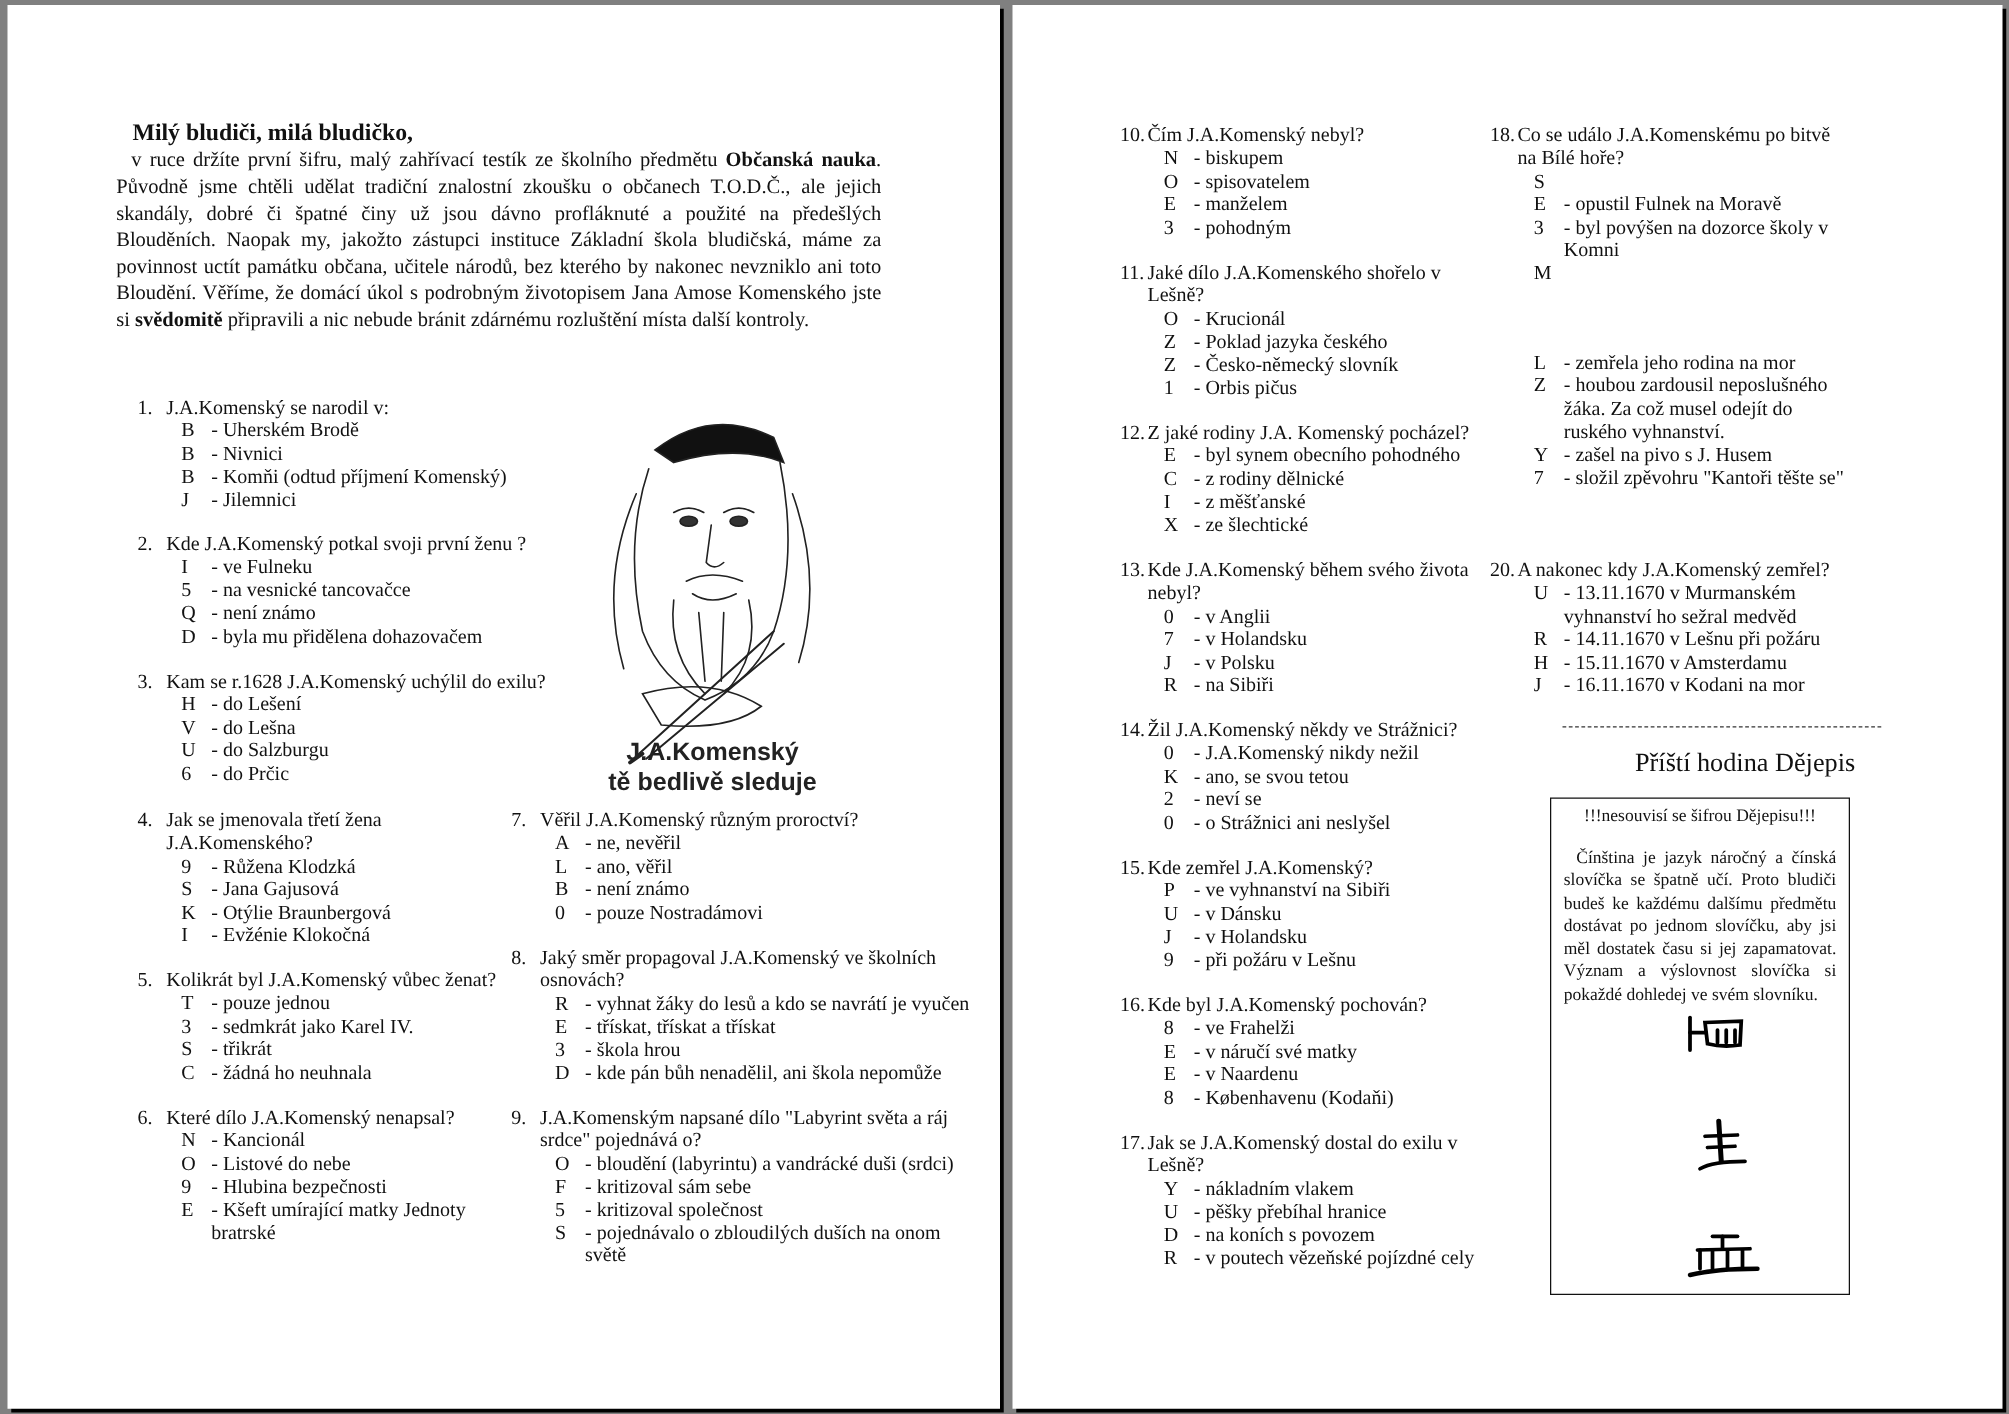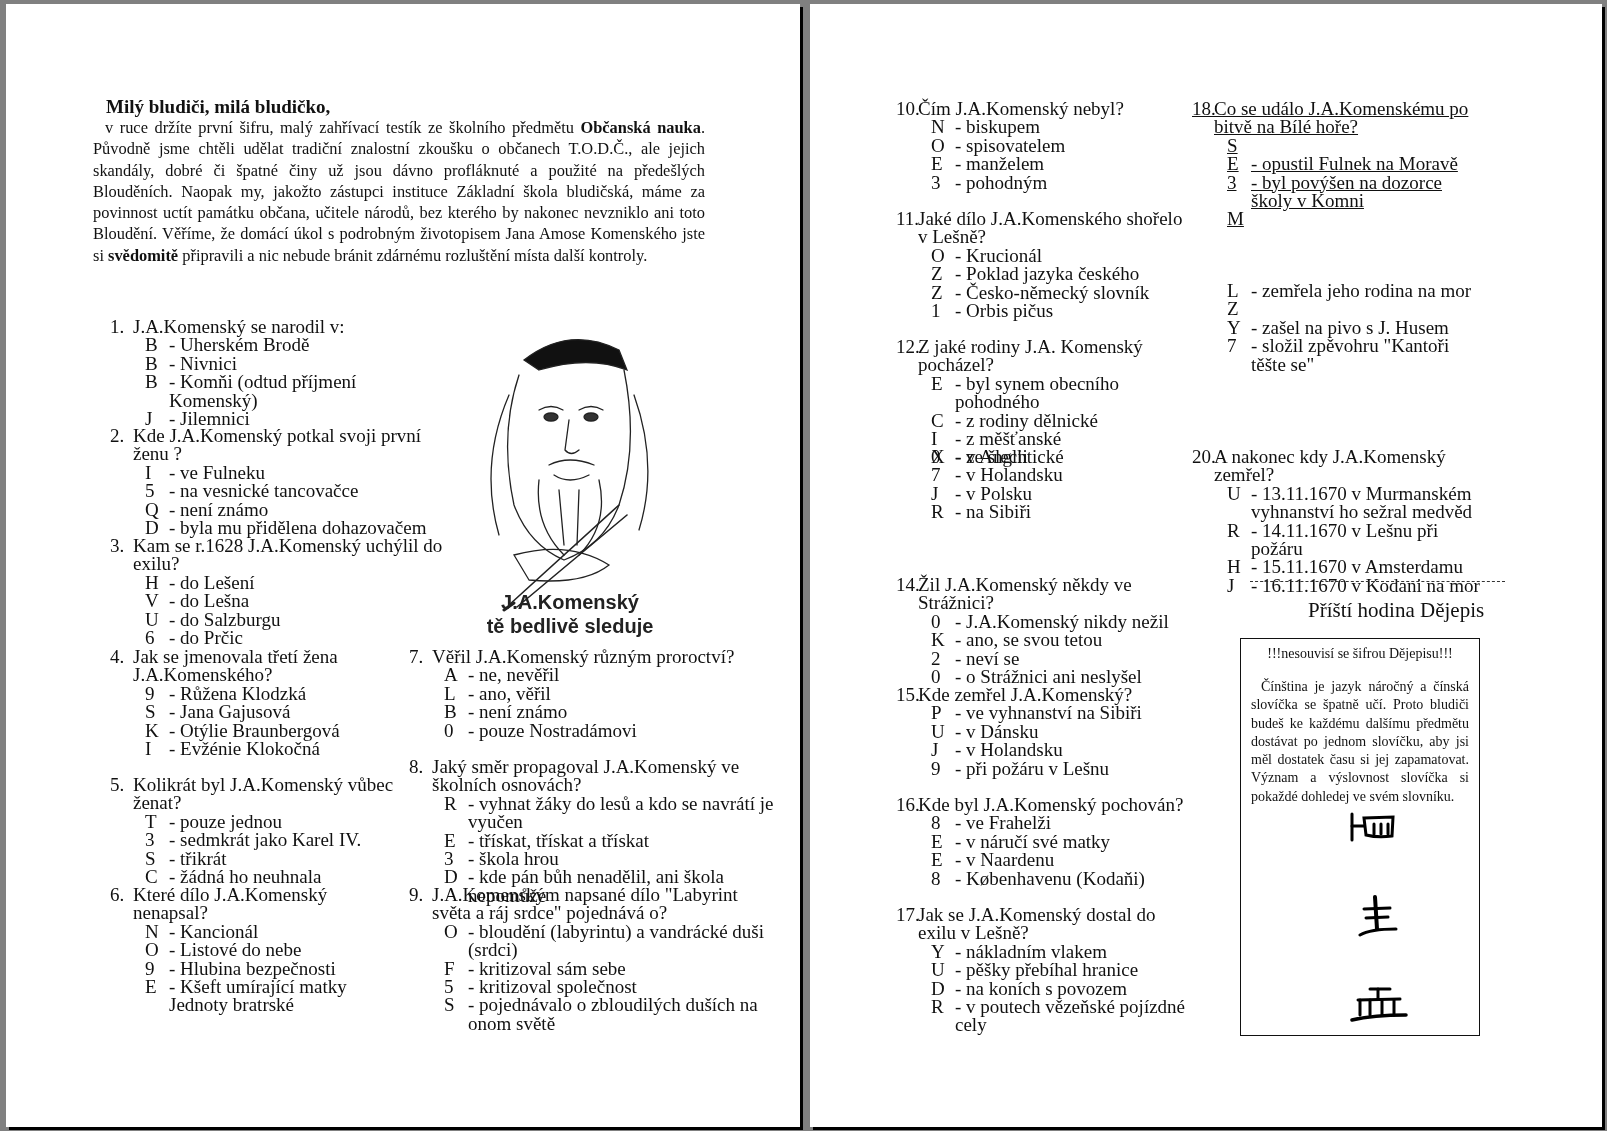--- a/index.html
+++ b/index.html
@@ -14,21 +14,21 @@
   #page-left  { left:6px;   top:4px; width:794px; height:1123px; }
   #page-right { left:810px; top:4px; width:792px; height:1123px; }
 
   .greeting { position:absolute; left:106px; top:96px; font-weight:bold; font-size:19px; }
   .intro {
     position:absolute; left:93px; top:117px; width:612px;
     font-size:16.4px; line-height:21.3px; text-align:justify; text-indent:12px;
   }
   .intro b { font-weight:bold; }
 
-  .q { position:absolute; font-size:19px; line-height:18.4px; }
+  .q { position:absolute; font-size:16px; line-height:18.4px; }
   .q .qtitle { display:flex; }
   .q .qnum { display:inline-block; width:23px; flex-shrink:0; }
   .q .qtext { display:inline-block; }
   .q .opt { display:flex; padding-left:35px; }
   .q .letter { display:inline-block; width:24px; flex-shrink:0; }
   .q .otext { display:inline-block; }
 
   .portrait { position:absolute; left:469px; top:315px; width:200px; height:330px; }
   .portrait-caption {
     position:absolute; left:455px; top:590px; width:230px; text-align:center;
@@ -338,20 +338,24 @@
       <div class="opt">
         <span class="letter">I</span>
         <span class="otext">- z měšťanské</span>
       </div>
       <div class="opt">
         <span class="letter">X</span>
         <span class="otext">- ze šlechtické</span>
       </div>
     </div>
     <div class="q" style="left: 896px; top: 448px; width: 290px;">
+      <div class="qtitle">
+        <span class="qnum" style="width: 22px;">13.</span>
+        <span class="qtext">Kde J.A.Komenský během svého života nebyl?</span>
+      </div>
       <div class="opt">
         <span class="letter">0</span>
         <span class="otext">- v Anglii</span>
       </div>
       <div class="opt">
         <span class="letter">7</span>
         <span class="otext">- v Holandsku</span>
       </div>
       <div class="opt">
         <span class="letter">J</span>
@@ -443,21 +447,21 @@
       </div>
       <div class="opt">
         <span class="letter">D</span>
         <span class="otext">- na koních s povozem</span>
       </div>
       <div class="opt">
         <span class="letter">R</span>
         <span class="otext">- v poutech vězeňské pojízdné cely</span>
       </div>
     </div>
-    <div class="q" style="left: 1192px; top: 100px; width: 290px; text-decoration: underline;">
+    <div class="q" style="left: 1192px; top: 100px; width: 290px;">
       <div class="qtitle">
         <span class="qnum" style="width: 22px;">18.</span>
         <span class="qtext">Co se událo J.A.Komenskému po bitvě na Bílé hoře?</span>
       </div>
       <div class="opt">
         <span class="letter">S</span>
       </div>
       <div class="opt">
         <span class="letter">E</span>
         <span class="otext">- opustil Fulnek na Moravě</span>
@@ -470,20 +474,21 @@
         <span class="letter">M</span>
       </div>
     </div>
     <div class="q" style="left: 1192px; top: 282px; width: 290px;">
       <div class="opt">
         <span class="letter">L</span>
         <span class="otext">- zemřela jeho rodina na mor</span>
       </div>
       <div class="opt">
         <span class="letter">Z</span>
+        <span class="otext">- houbou zardousil neposlušného žáka. Za což musel odejít do ruského vyhnanství.</span>
       </div>
       <div class="opt">
         <span class="letter">Y</span>
         <span class="otext">- zašel na pivo s J. Husem</span>
       </div>
       <div class="opt">
         <span class="letter">7</span>
         <span class="otext">- složil zpěvohru "Kantoři těšte se"</span>
       </div>
     </div>

